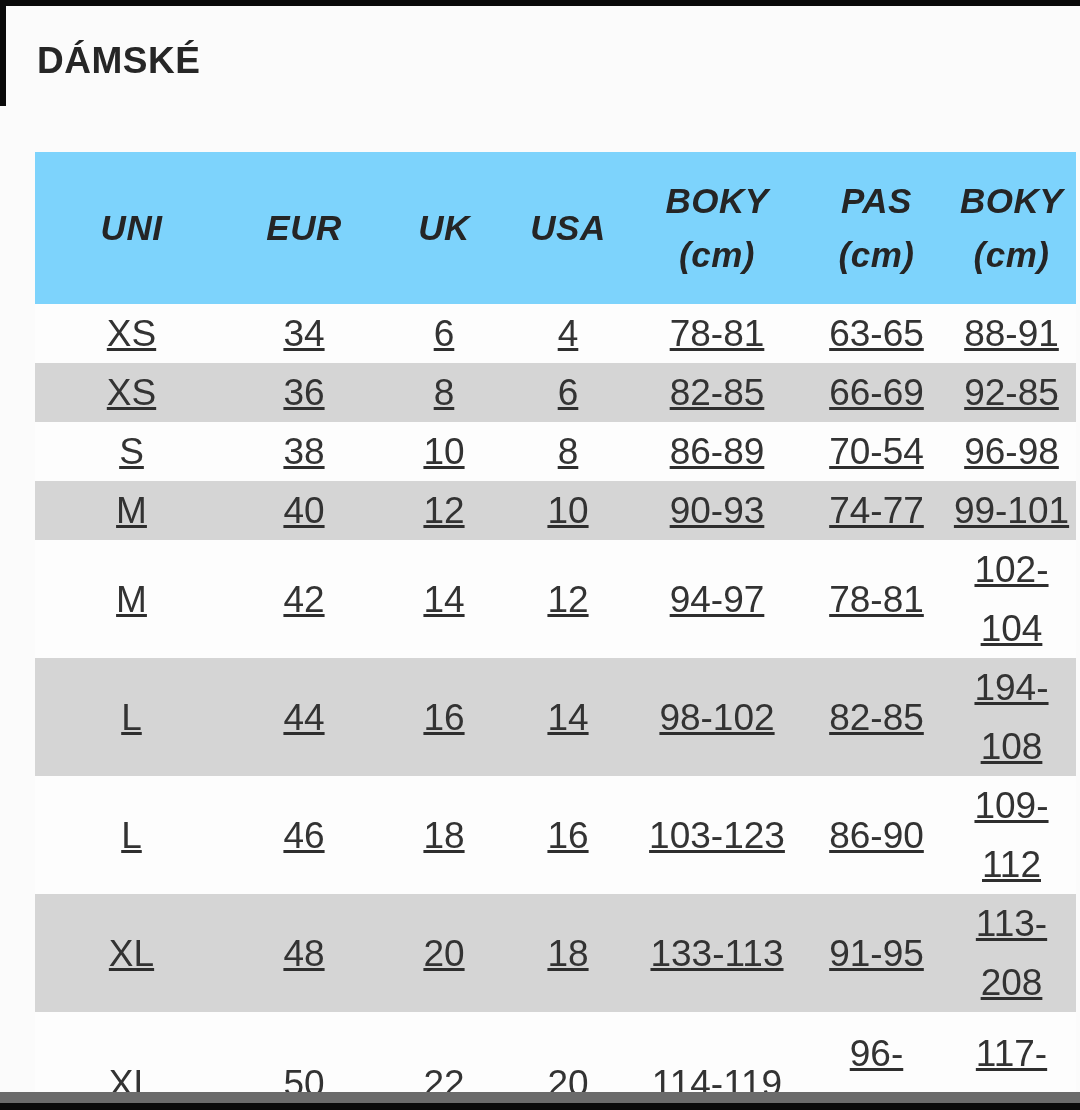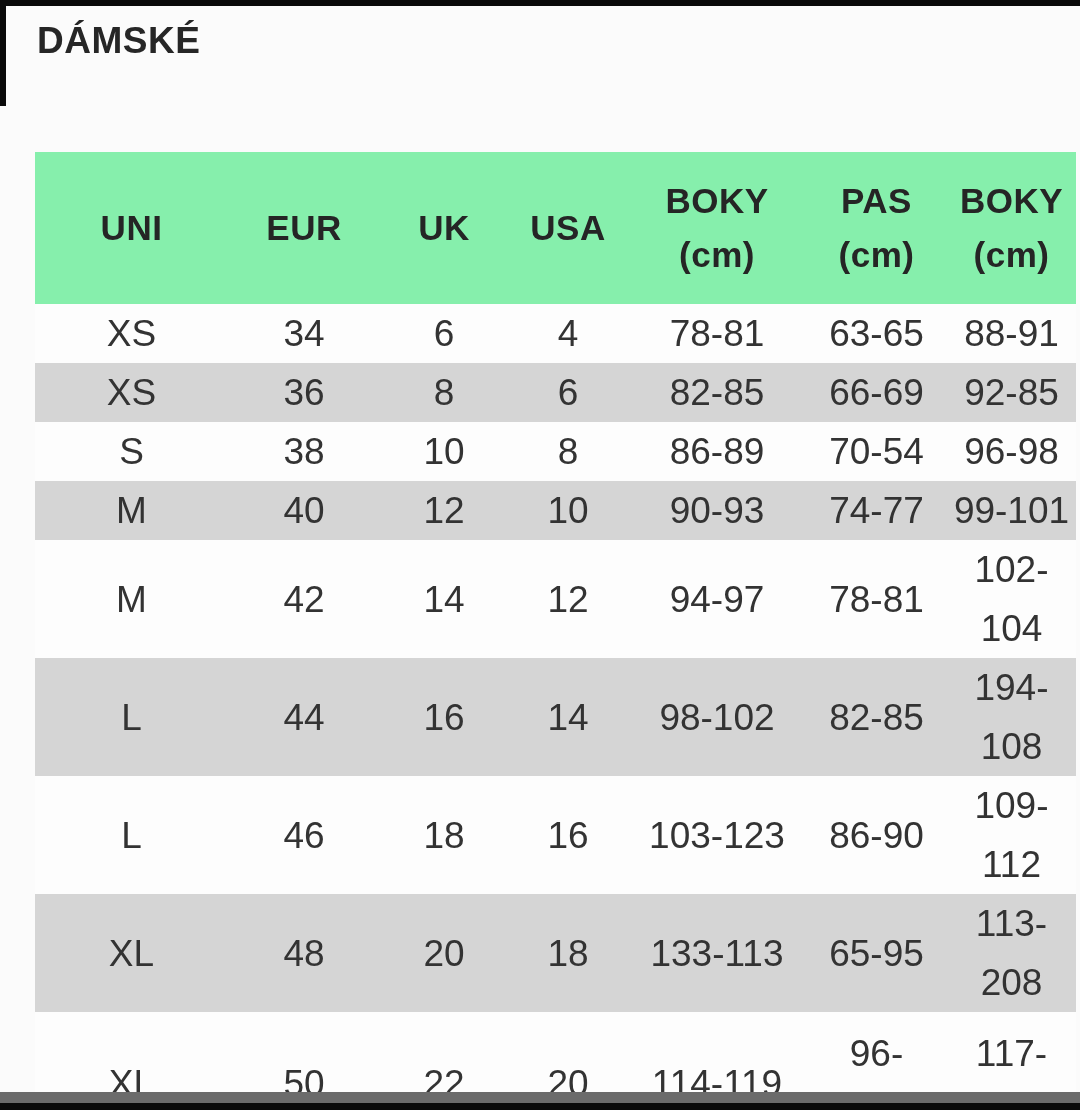--- a/index.html
+++ b/index.html
@@ -10,51 +10,51 @@
     overflow: hidden;
     font-family: "Liberation Sans", sans-serif;
     color: #2e2e2e;
   }
   .frame-top    { position: absolute; left: 0; top: 0; width: 1080px; height: 6px; background: #0a0a0a; z-index: 6; }
   .frame-left   { position: absolute; left: 0; top: 0; width: 6px; height: 106px; background: #0a0a0a; z-index: 6; }
   .footer-bar   { position: absolute; left: 0; bottom: 7px; width: 1080px; height: 11px; background: #6b6b6b; z-index: 5; }
   .frame-bottom { position: absolute; left: 0; bottom: 0; width: 1080px; height: 7px; background: #0a0a0a; z-index: 6; }
 
   .page-title {
-    position: absolute; left: 37px; top: 10px;
+    position: absolute; left: 37px; top: 30px;
     font-size: 37px; font-weight: bold; color: #262626;
     line-height: 62px; letter-spacing: 0.5px;
   }
 
   table.size-table {
     position: absolute; left: 35px; top: 152px;
     width: 1041px;
     border-collapse: collapse;
     table-layout: fixed;
   }
   .size-table th, .size-table td {
     padding: 0; margin: 0;
     text-align: center; vertical-align: middle;
     white-space: pre-line;
     overflow: visible;
   }
   .size-table thead tr {
-    background: #86efac; height: 152px;
+    background: #7dd3fc; height: 152px; font-style: italic;
   }
   .size-table th {
     font-size: 35px; font-weight: bold; color: #252525;
     line-height: 54px; letter-spacing: 0.5px;
   }
   .size-table td {
     font-size: 37px; font-weight: normal; color: #333333;
     line-height: 59px;
   }
   .size-table tbody tr { background: #fdfdfd; }
   .size-table tbody tr:nth-child(even) { background: #d5d5d5; }
-  .size-table tbody tr { height: 59px; }
+  .size-table tbody tr { height: 59px; text-decoration: underline; }
   .size-table tbody tr:nth-child(n+5) { height: 118px; }
   .size-table tbody tr:last-child { height: 110px; vertical-align: top; }
   .size-table tbody tr:last-child td { padding-top: 12px; }
 
   .col-uni  { width: 193px; }
   .col-eur  { width: 152px; }
   .col-uk   { width: 128px; }
   .col-usa  { width: 120px; }
   .col-prsa { width: 178px; }
   .col-pas  { width: 141px; }
@@ -151,21 +151,21 @@
         <td class="col-pas">86-90</td>
         <td class="col-boky">109-
 112</td>
       </tr>
       <tr>
         <td class="col-uni">XL</td>
         <td class="col-eur">48</td>
         <td class="col-uk">20</td>
         <td class="col-usa">18</td>
         <td class="col-prsa">133-113</td>
-        <td class="col-pas">65-95</td>
+        <td class="col-pas">91-95</td>
         <td class="col-boky">113-
 208</td>
       </tr>
       <tr>
         <td class="col-uni">XL</td>
         <td class="col-eur">50</td>
         <td class="col-uk">22</td>
         <td class="col-usa">20</td>
         <td class="col-prsa">114-119</td>
         <td class="col-pas">96-

